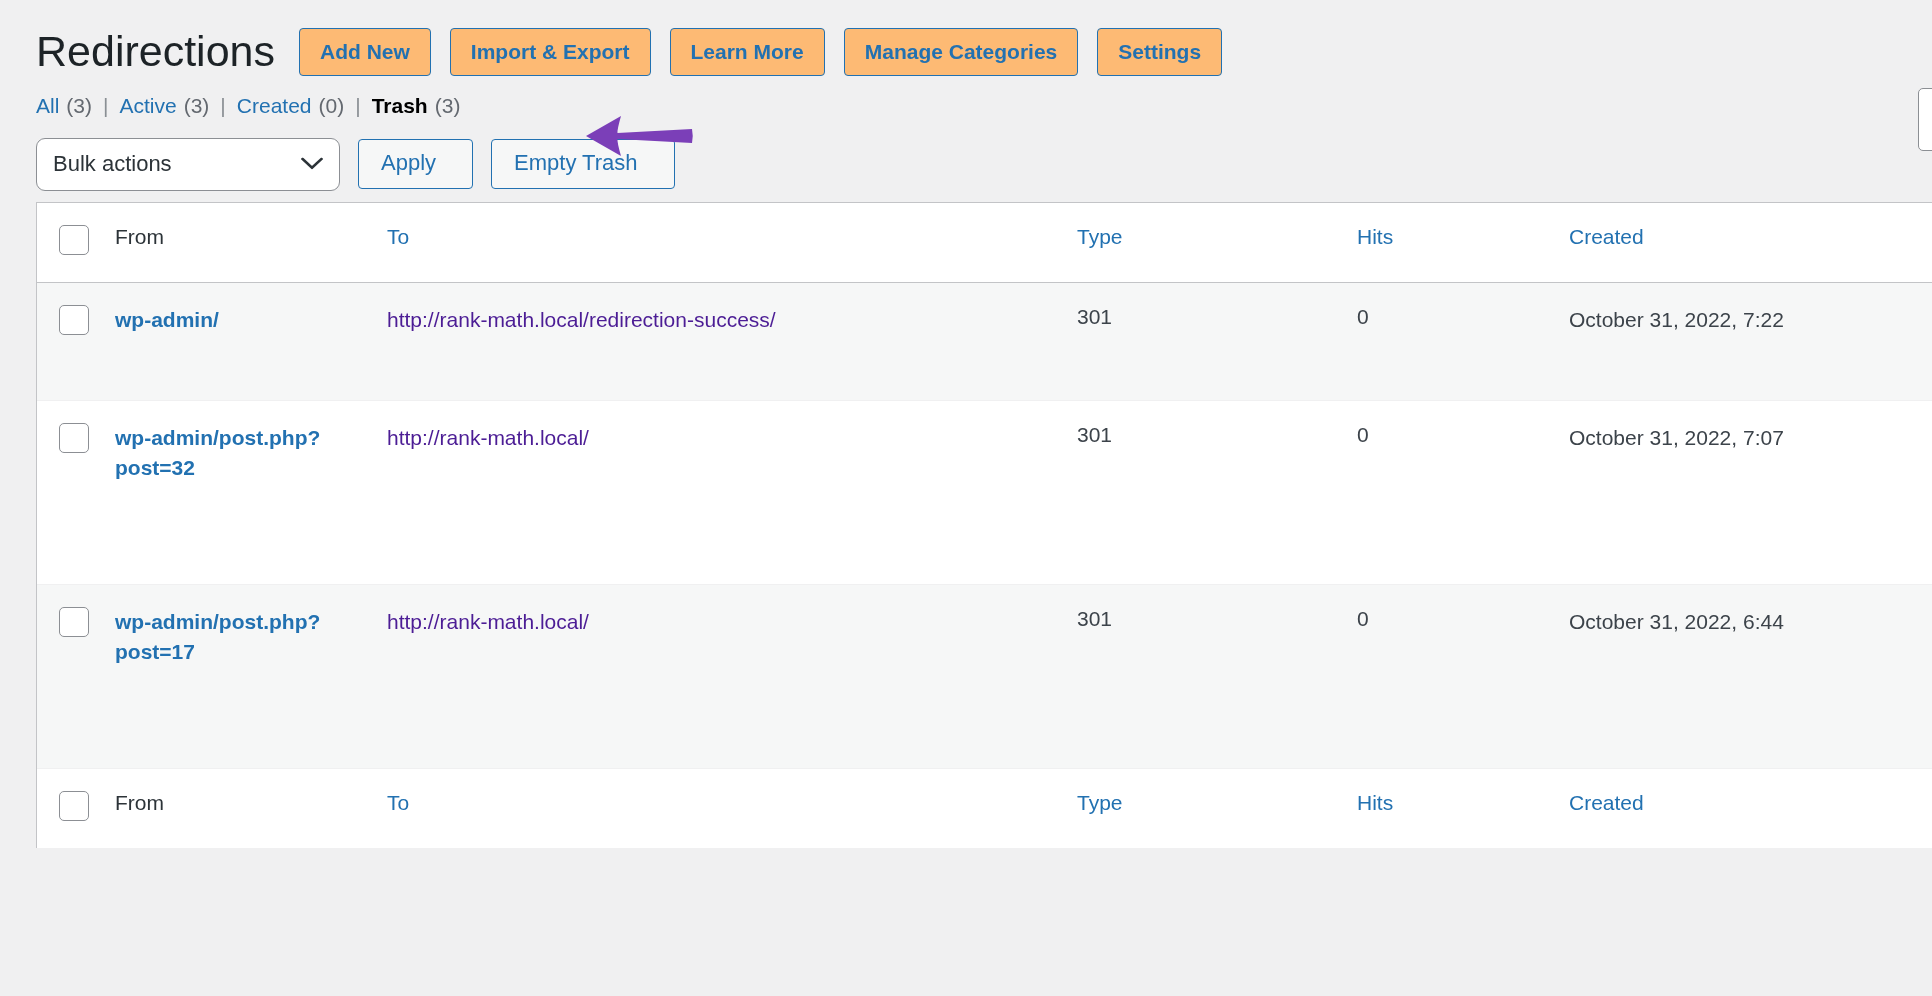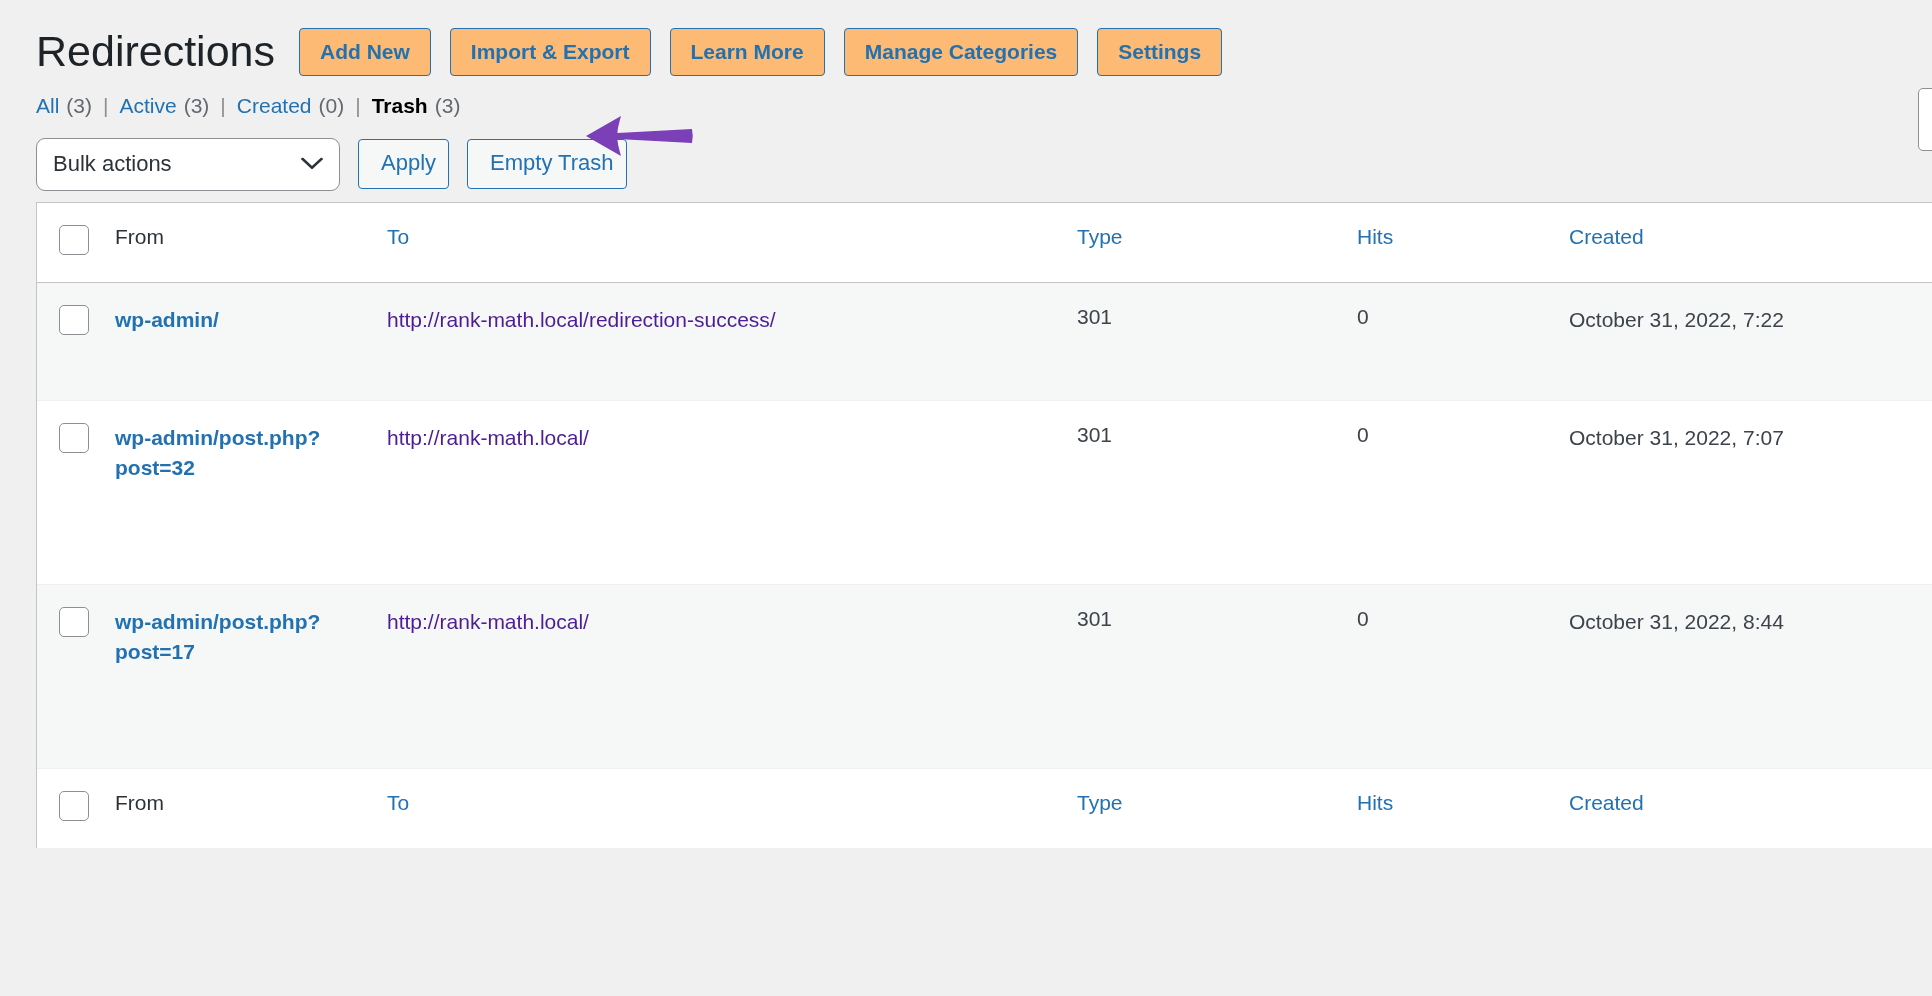--- a/index.html
+++ b/index.html
@@ -98,21 +98,21 @@
     width: 22px; height: 12px;
   }
   .tablenav-btn {
     background: #f6f7f7;
     border: 1.5px solid #2271b1;
     border-radius: 4px;
     color: #2271b1;
     font-size: 22px;
     font-weight: 400;
     font-family: "Liberation Sans", sans-serif;
-    padding: 10px 12px 12px 22px;
+    padding: 10px 36px 12px 22px;
     line-height: 1.2;
     cursor: pointer;
     white-space: nowrap;
   }
 
   
   .table-wrap {
     margin: 12px 0 0 36px;
     width: 1896px;
     background: #fff;
@@ -298,21 +298,21 @@
         <tr class="alt r3">
           <td class="col-cb">
             <span class="cb"></span>
           </td>
           <td class="col-from">
             <a class="row-link">wp-admin/post.php?post=17</a>
           </td>
           <td class="col-to">http://rank-math.local/</td>
           <td class="col-type">301</td>
           <td class="col-hits">0</td>
-          <td class="col-created">October 31, 2022, 8:44</td>
+          <td class="col-created">October 31, 2022, 6:44</td>
         </tr>
       </tbody>
 
       <tfoot>
         <tr>
           <th class="col-cb">
             <span class="cb"></span>
           </th>
           <th class="col-from">
             <span class="plainlabel">From</span>

